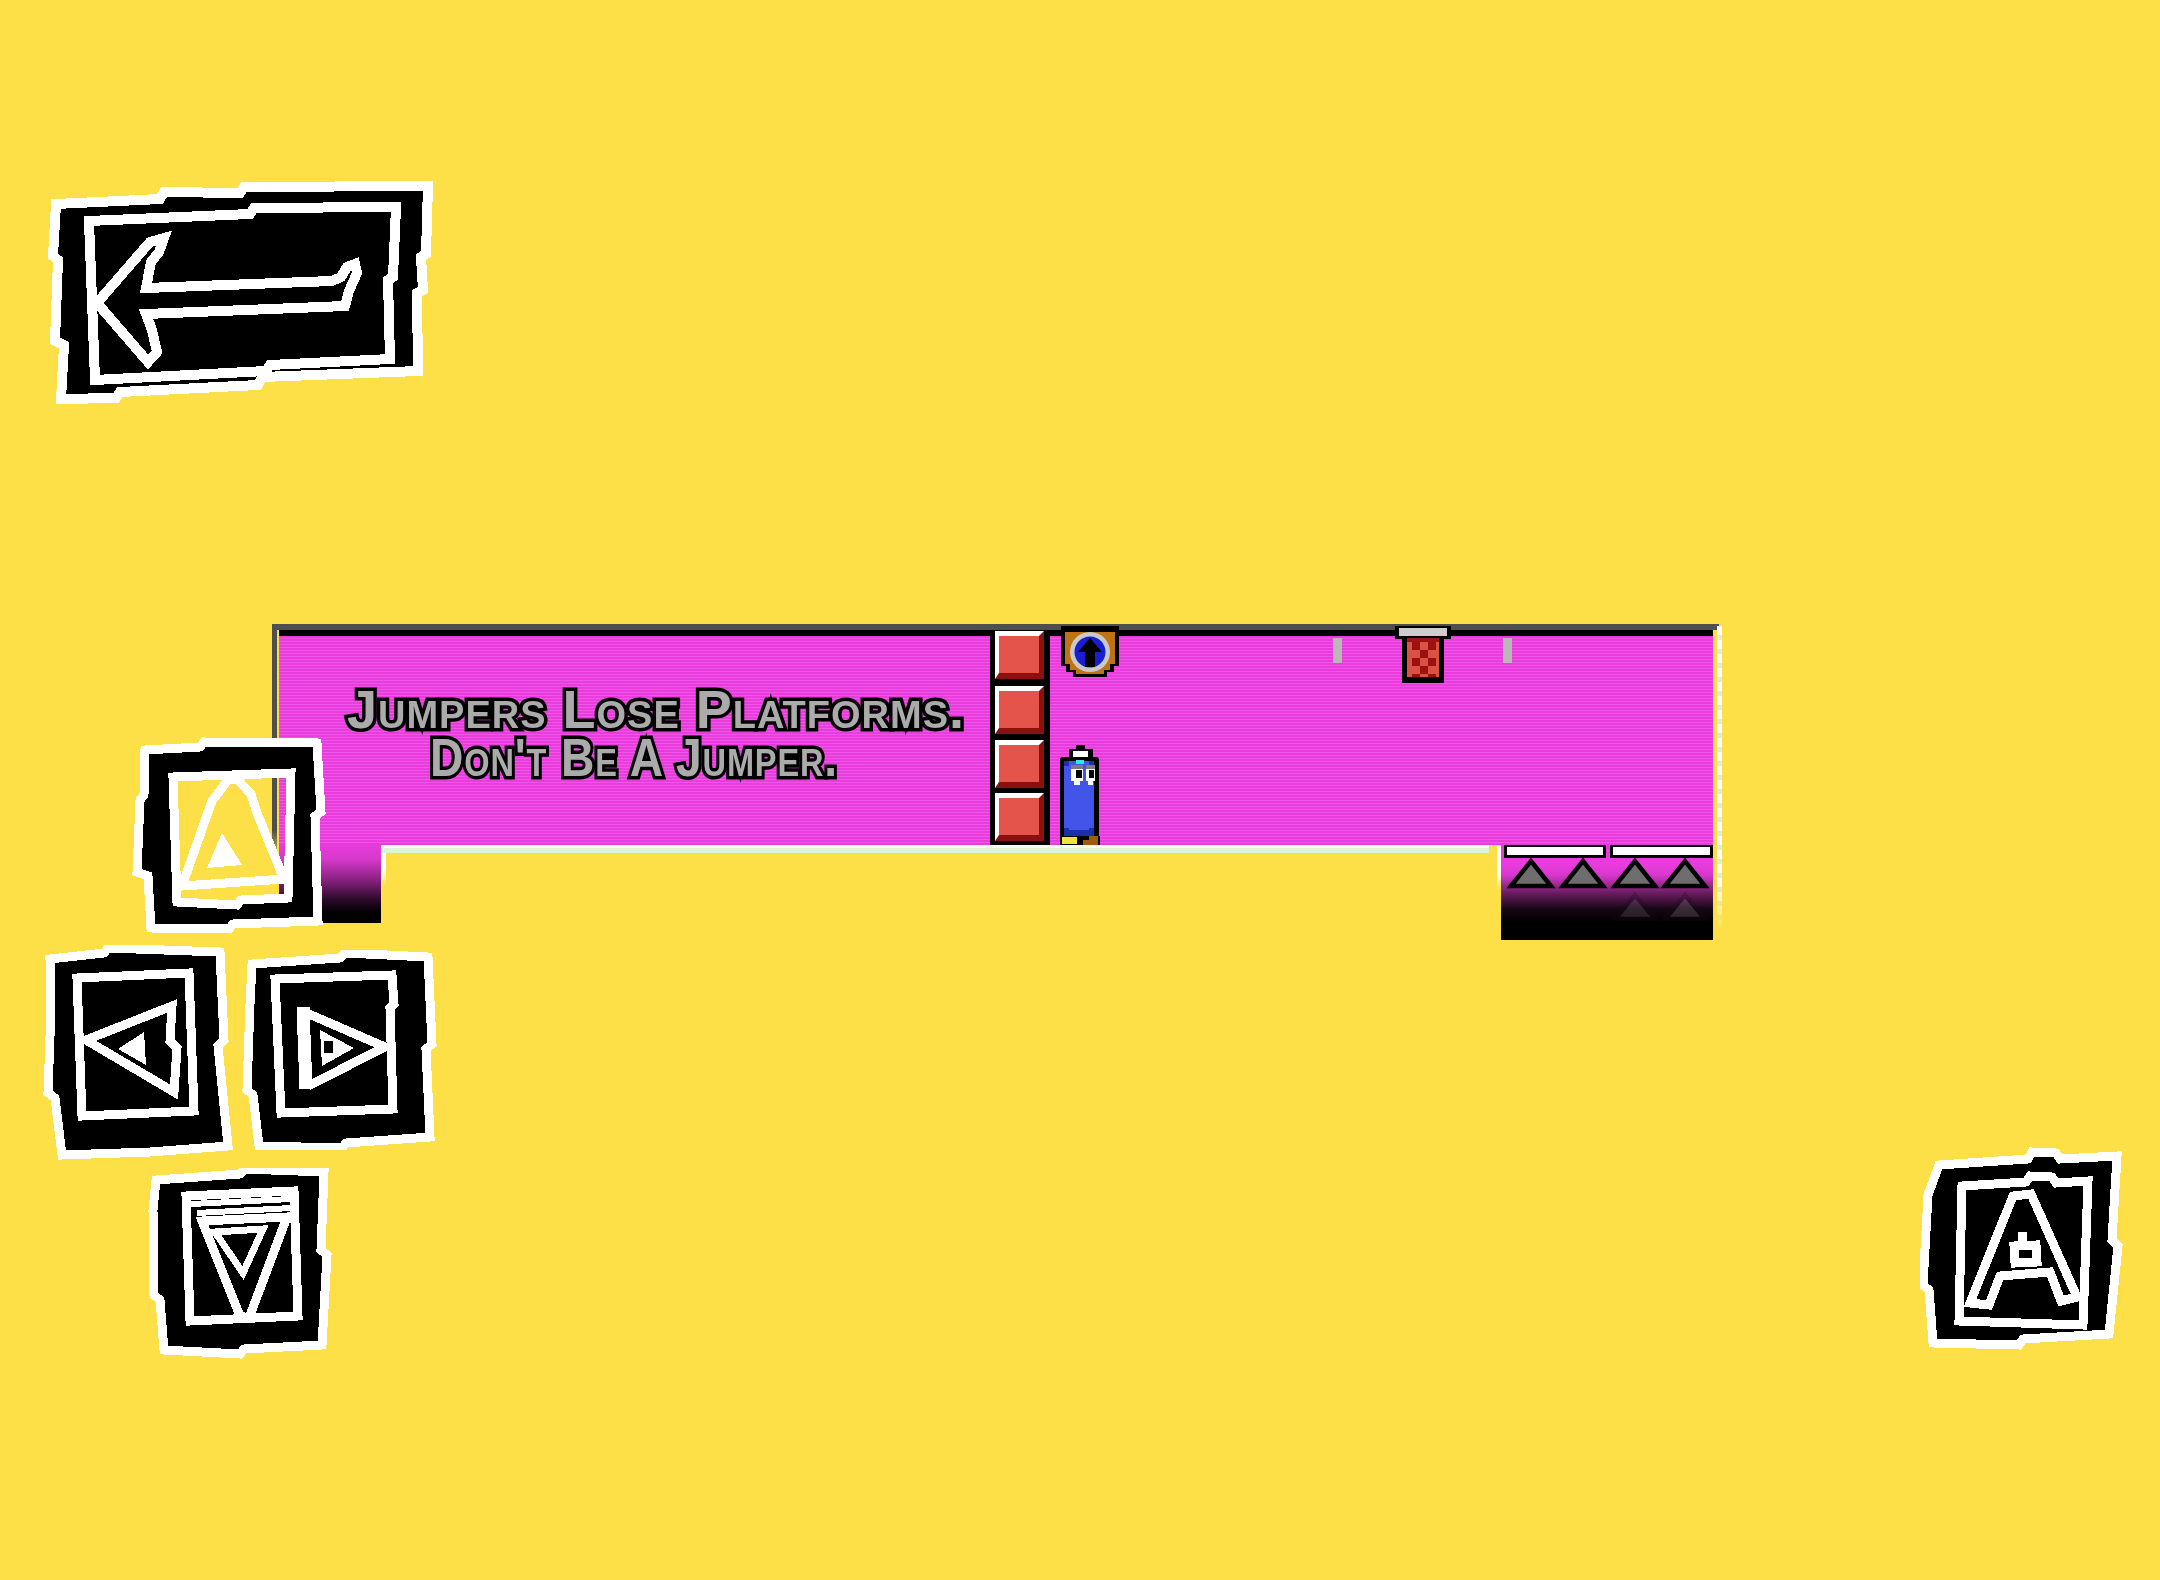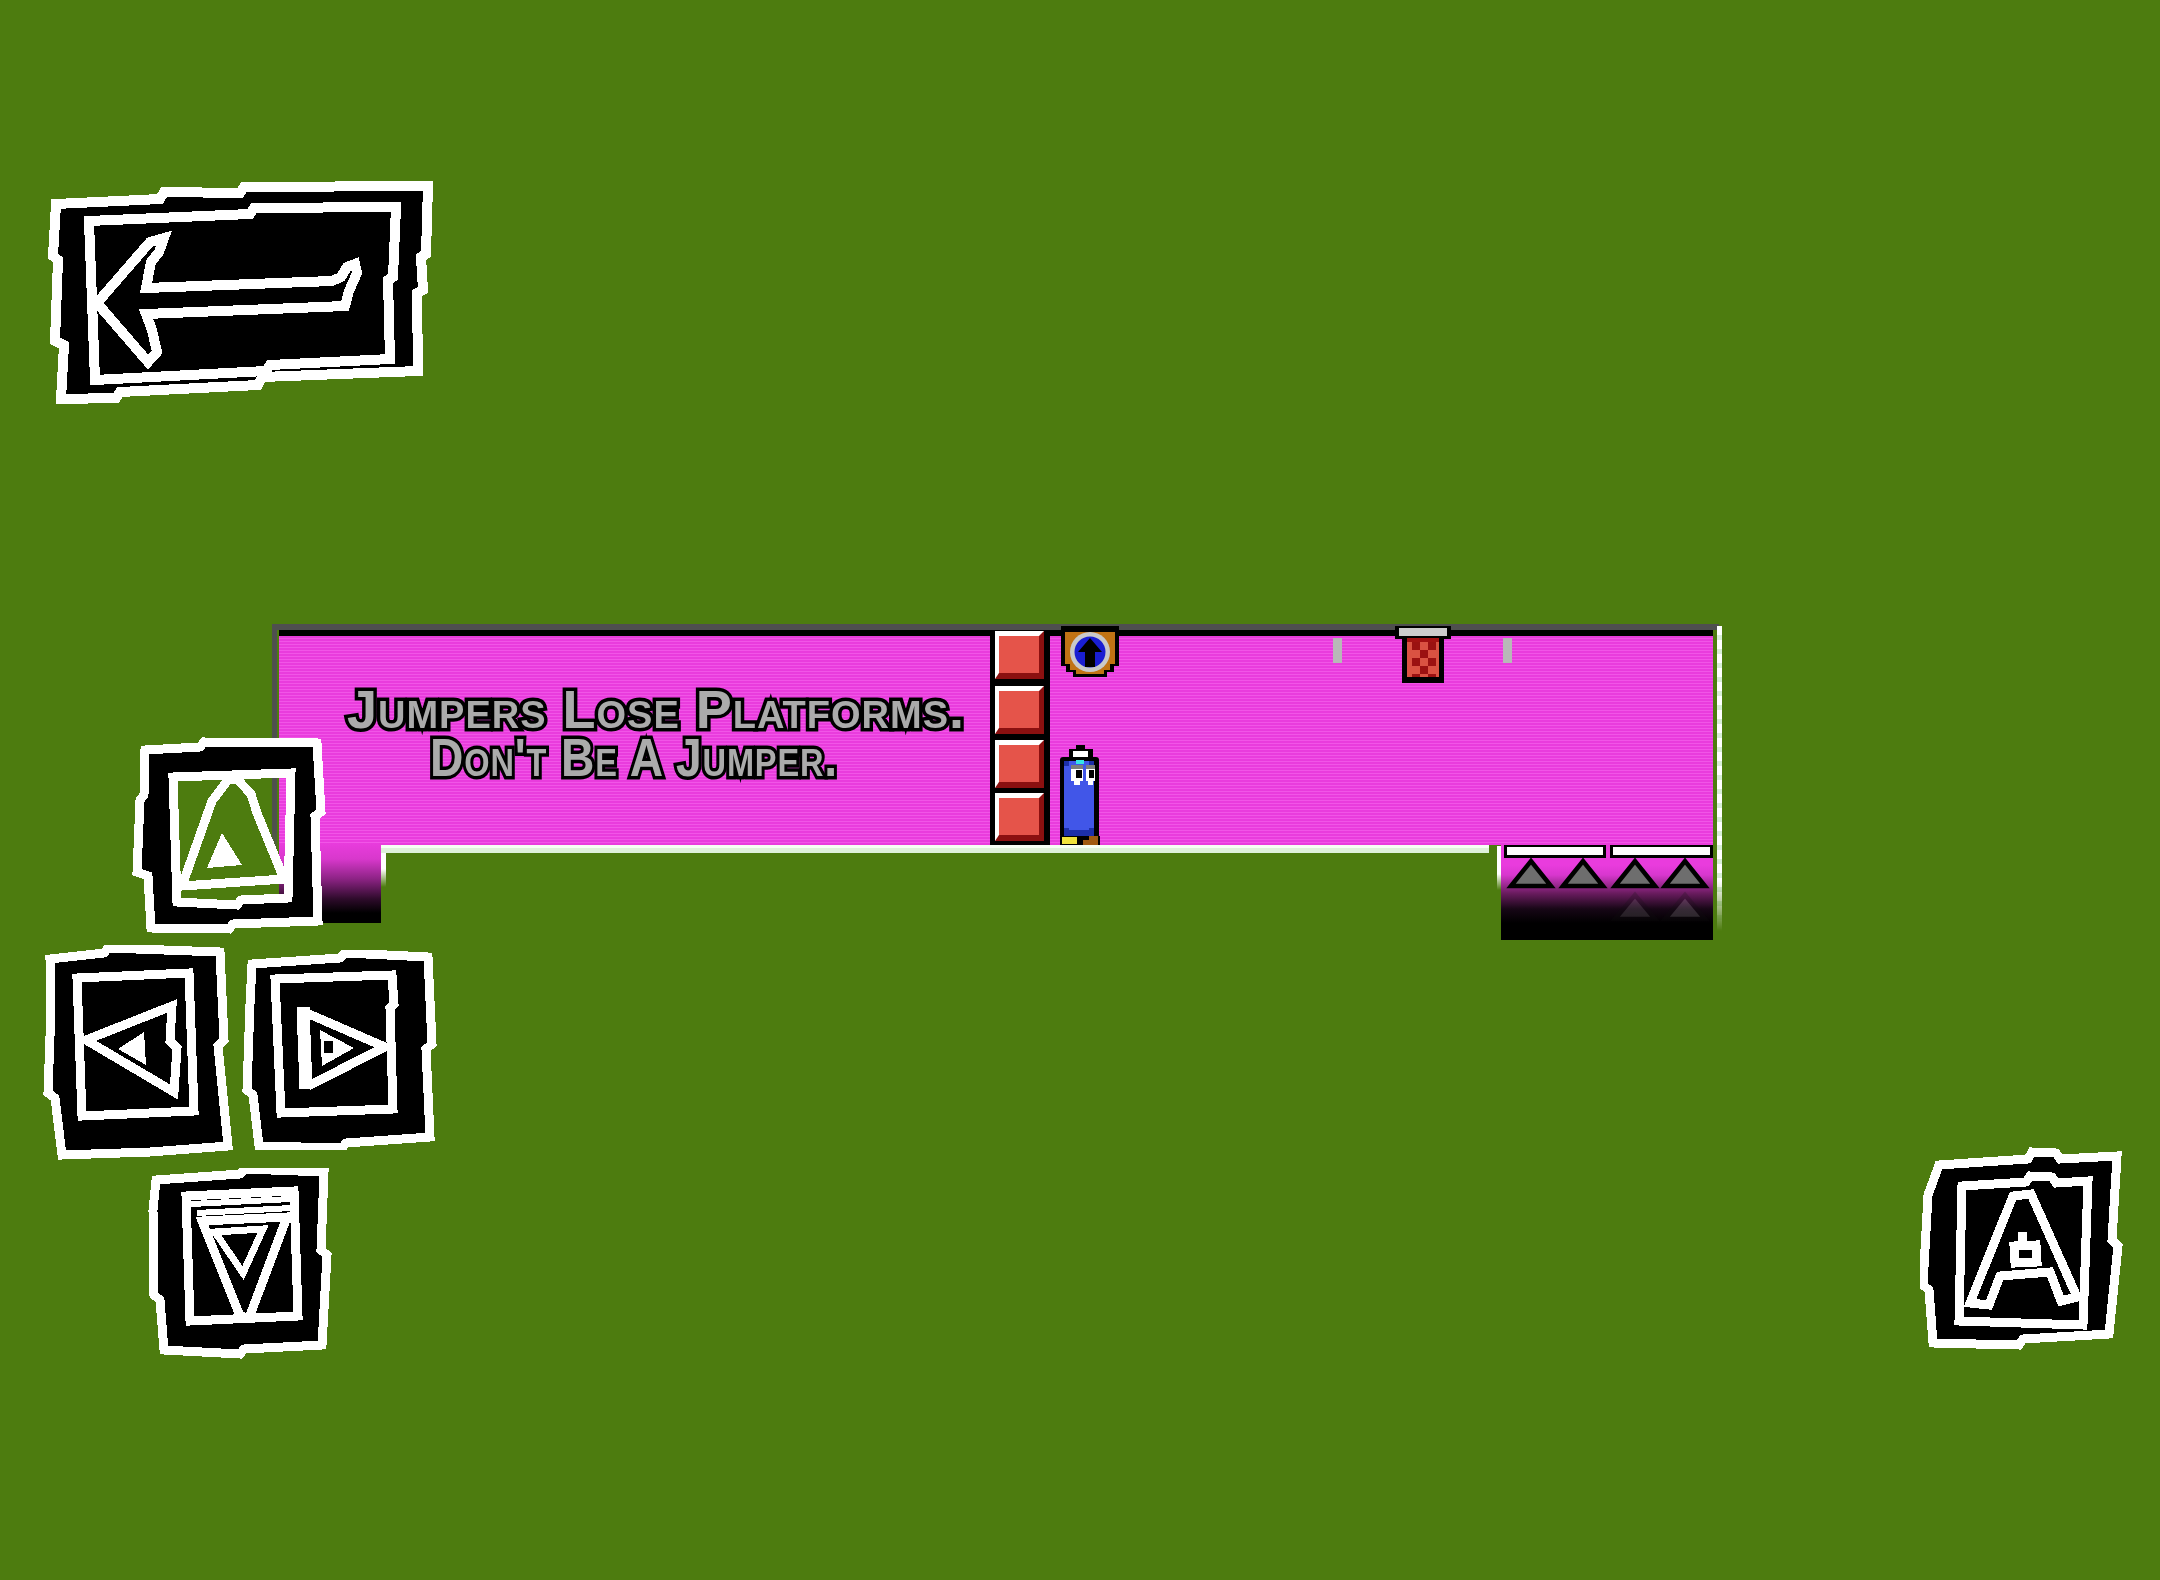--- a/index.html
+++ b/index.html
@@ -1,15 +1,15 @@
 <!DOCTYPE html>
 <html><head><meta charset="utf-8">
 <style>
 html,body{margin:0;padding:0;background:#000;}
-#page{position:relative;width:2160px;height:1580px;background:#4d7c0f;overflow:hidden;font-family:"Liberation Sans",sans-serif;filter:blur(0.45px);}
+#page{position:relative;width:2160px;height:1580px;background:#fde047;overflow:hidden;font-family:"Liberation Sans",sans-serif;filter:blur(0.45px);}
 .abs{position:absolute;}
 </style></head>
 <body>
 <div id="page">
 
 <div class="abs" style="left:272px;top:624px;width:1447px;height:6px;background:#4f4f4f;"></div>
 
 <div class="abs" style="left:272px;top:630px;width:5px;height:235px;background:linear-gradient(180deg,#4f4f4f 0 200px,rgba(79,79,79,0) 235px);"></div>
 
 <div class="abs" style="left:279px;top:630px;width:1434px;height:215px;border-top:6px solid #000;box-sizing:border-box;background:repeating-linear-gradient(180deg,#e93cdd 0px,#e93cdd 2px,#f155e7 2px,#f155e7 3px);"></div>

